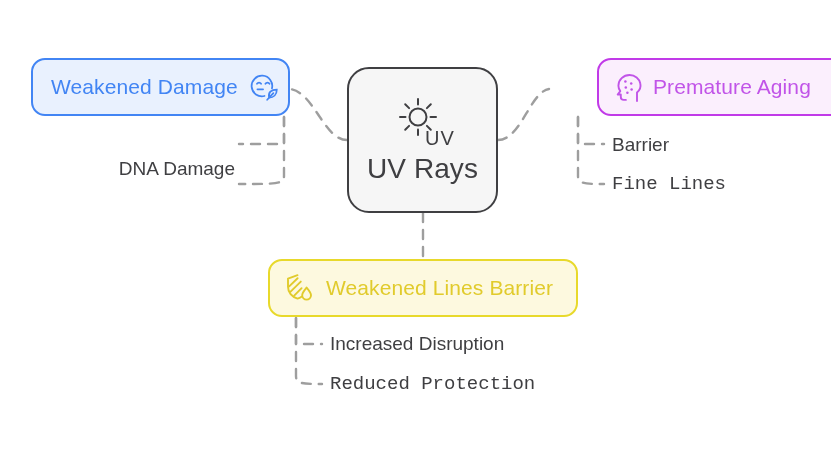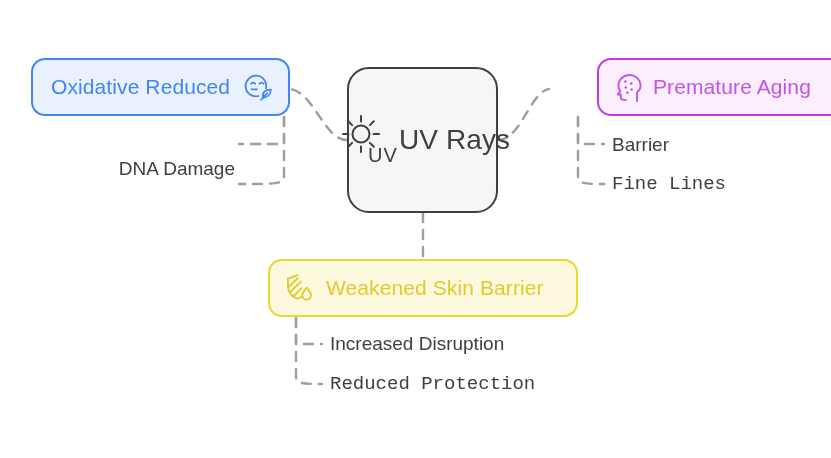--- a/index.html
+++ b/index.html
@@ -51,21 +51,21 @@
 
   
   #node-center {
     left: 347px;
     top: 67px;
     width: 151px;
     height: 146px;
     border-radius: 22px;
     background: #f6f6f6;
     border-color: #3f3f42;
-    flex-direction: row;
+    flex-direction: column;
     justify-content: center;
     gap: 2px;
   }
   #node-center .center-icon {
     width: 62px;
     height: 54px;
     margin-bottom: 2px;
   }
   #node-center .node-label {
     color: #3f3f42;
@@ -169,21 +169,21 @@
           <line x1="38.8" y1="9.2" x2="34.9" y2="13.1"></line>
           <line x1="17.1" y1="30.9" x2="13.2" y2="34.8"></line>
         </g>
         <text x="33" y="50" font-family="'Liberation Sans', sans-serif" font-size="20" fill="#3f3f42" letter-spacing="1">UV</text>
       </svg>
     </span>
     <span class="node-label">UV Rays</span>
   </div>
 
   <div class="node" id="node-oxidative">
-    <span class="node-label">Oxidative Reduced</span>
+    <span class="node-label">Weakened Damage</span>
     <span class="node-icon">
       <svg viewBox="0 0 34 32" width="32" height="30" xmlns="http://www.w3.org/2000/svg">
         <g fill="none" stroke="#4285f4" stroke-width="1.9" stroke-linecap="round">
           <path d="M25.5,17.5 A11,11 0 1 0 17.5,25.6"></path>
           <path d="M9.5,12.5 a2.6,2.6 0 0 1 4.4,0"></path>
           <path d="M18.5,12.5 a2.6,2.6 0 0 1 4.4,0"></path>
           <line x1="10" y1="18.5" x2="16" y2="18.5"></line>
           <path d="M30.6,18.8 c0,5.2 -3.3,8.6 -8.1,8.6 c-1.4,-5.6 2.2,-8.6 8.1,-8.6 Z"></path>
           <line x1="20.4" y1="29.6" x2="27" y2="22.6"></line>
         </g>
@@ -220,19 +220,19 @@
       <svg viewBox="0 0 32 32" width="32" height="32" xmlns="http://www.w3.org/2000/svg">
         <g fill="none" stroke="#e1cb2c" stroke-width="1.9" stroke-linecap="round" stroke-linejoin="round">
           <path d="M13.5,3.2 L4,6.6 v8.1 c0,5.6 3.8,10.4 9.5,11.9 c1.5,-0.4 2.8,-1 4,-1.8"></path>
           <line x1="5.2" y1="14.4" x2="13.6" y2="6.2"></line>
           <line x1="6.6" y1="19.6" x2="16.8" y2="9.6"></line>
           <line x1="10.2" y1="23.6" x2="17.6" y2="16.2"></line>
           <path d="M22.6,15.6 c-2.2,2.6 -4.4,4.9 -4.4,7.6 a4.4,4.4 0 0 0 8.8,0 c0,-2.7 -2.2,-5 -4.4,-7.6 Z"></path>
         </g>
       </svg>
     </span>
-    <span class="node-label">Weakened Skin Barrier</span>
+    <span class="node-label">Weakened Lines Barrier</span>
   </div>
 
   <div class="sub-item sub-right" id="sub-increased-sens">Increased Disruption</div>
   <div class="sub-item sub-right" id="sub-reduced-prot">Reduced Protection</div>
 
 </div>
 
 </body></html>

